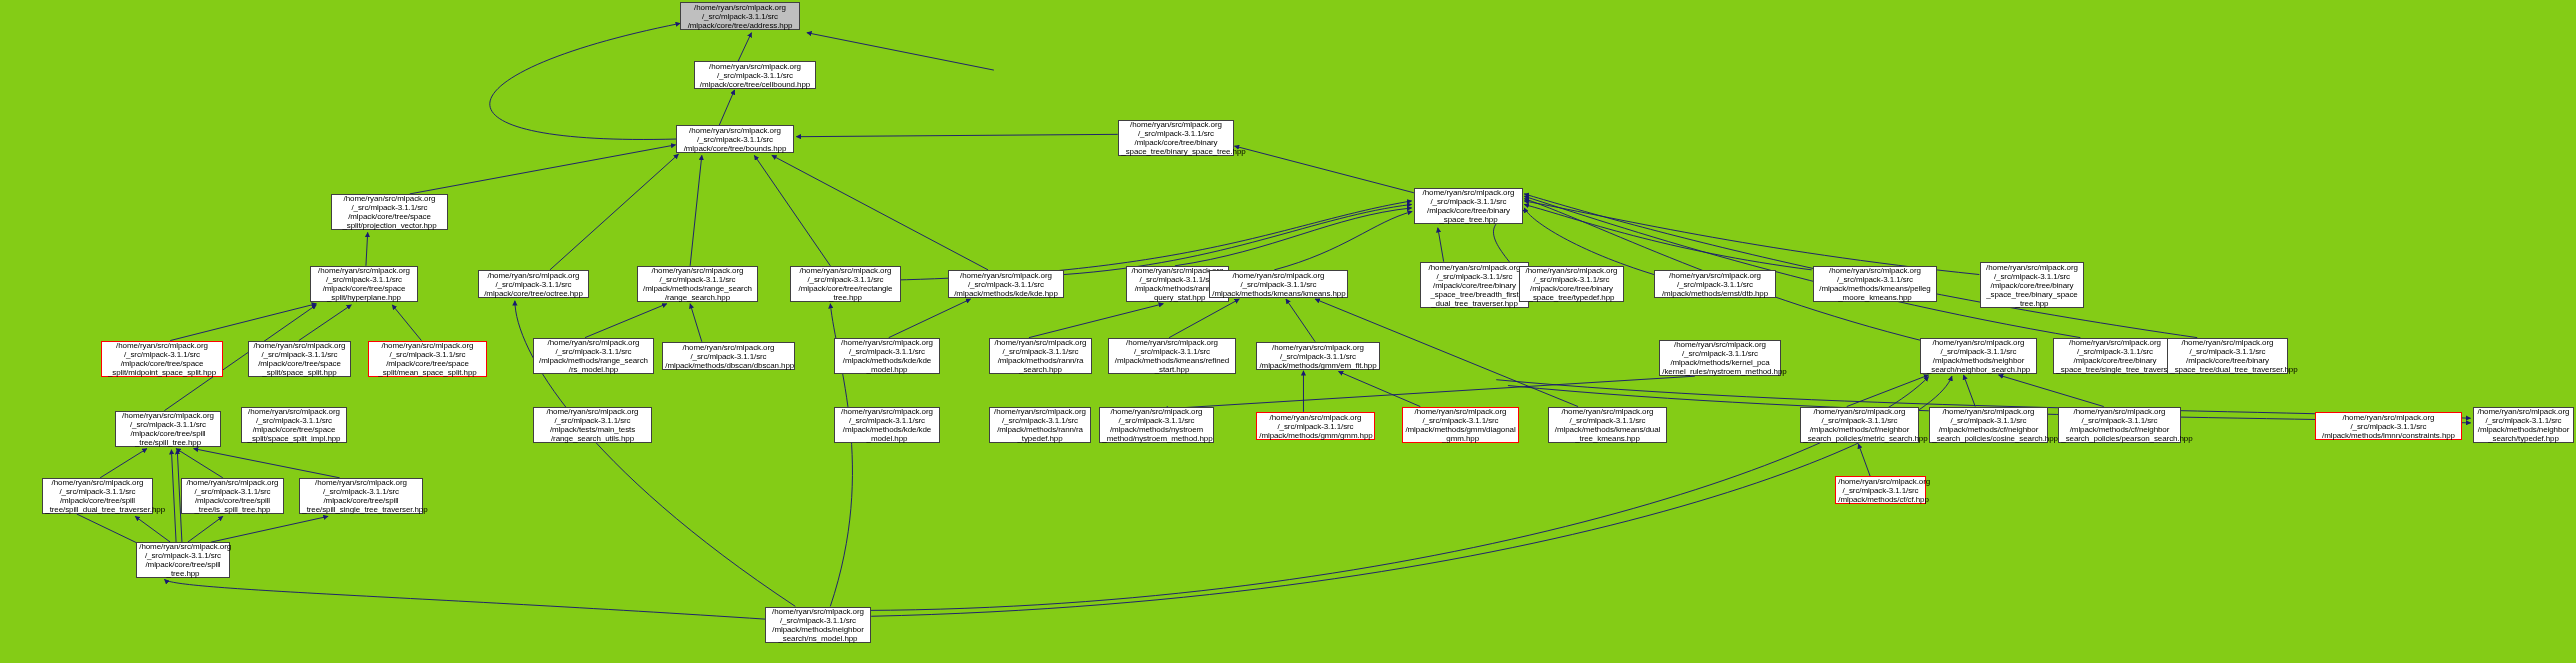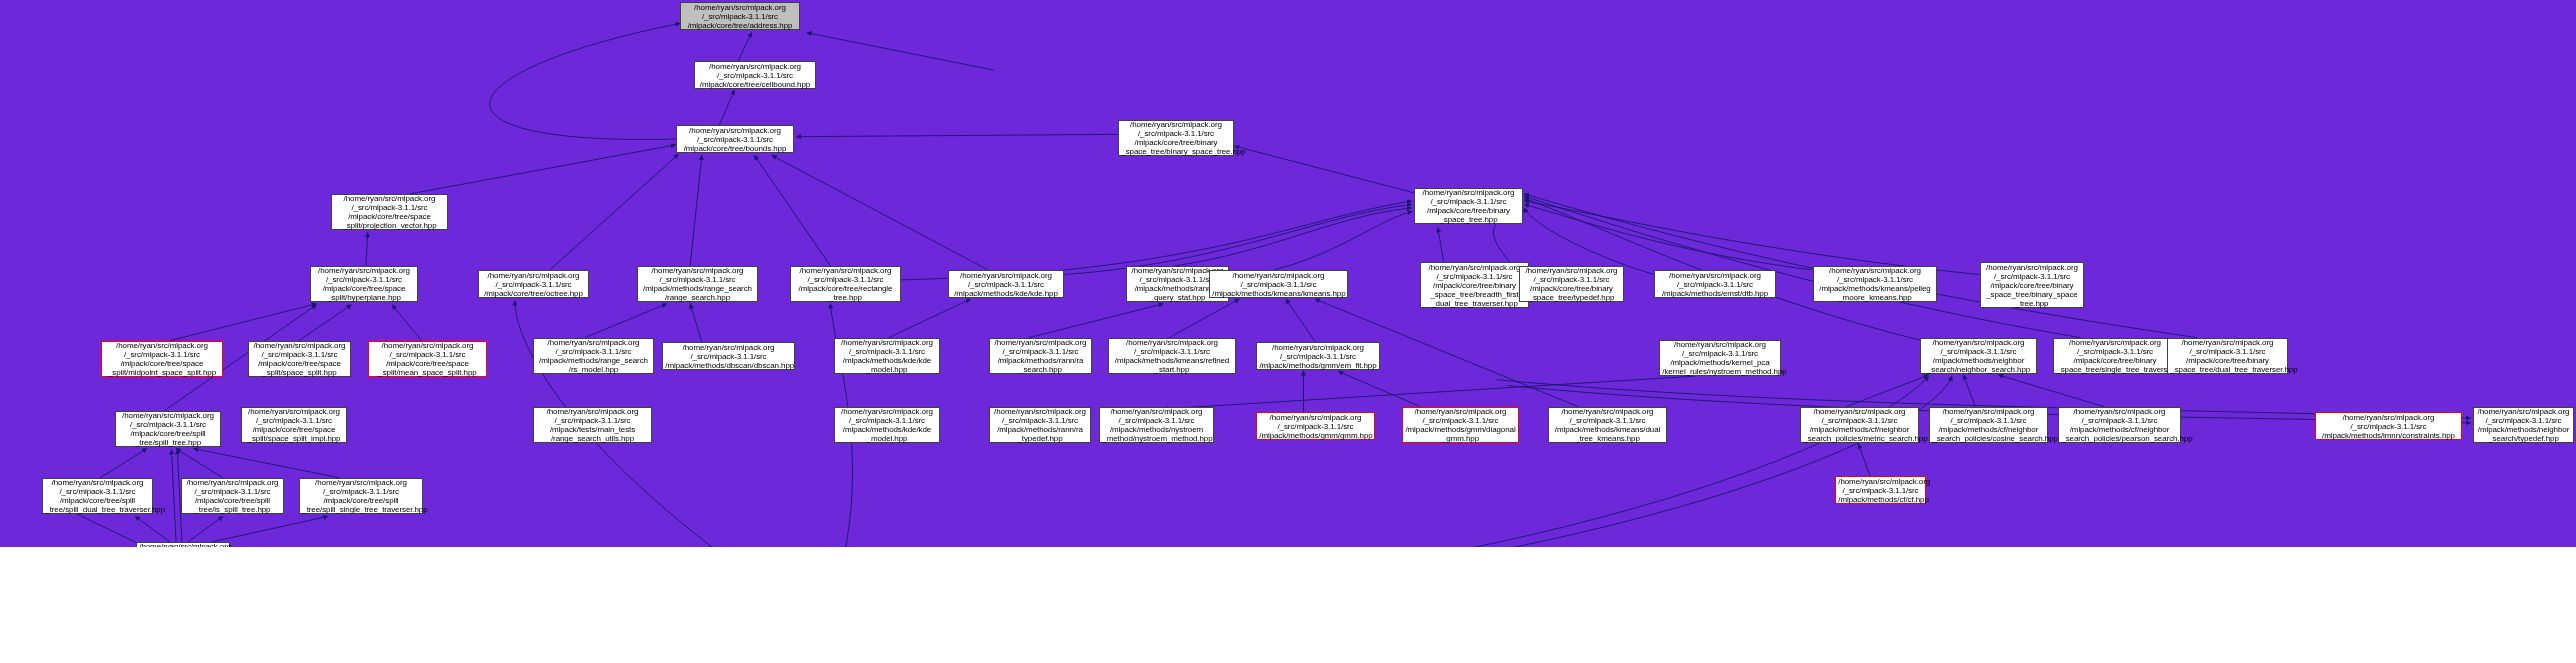--- a/index.html
+++ b/index.html
@@ -1,20 +1,20 @@
 <!DOCTYPE html>
 <html style="font-size:9.4px"><head>
 <meta charset="utf-8">
 <style>
   html,body{margin:0;padding:0;background:#ffffff;}
   #canvas{
     position:relative;
     width:2576px;
-    height:547px;
-    background:#6d28d9;
+    height:663px;
+    background:#84cc16;
     font-family:"Liberation Sans","DejaVu Sans",sans-serif;
     overflow:hidden;
   }
   #edges{position:absolute;left:0;top:0;width:2576px;height:663px;pointer-events:none;}
   .node{
     position:absolute;
     box-sizing:border-box;
     background:#ffffff;
     border:0.6px solid #404040;
     color:#000000;

